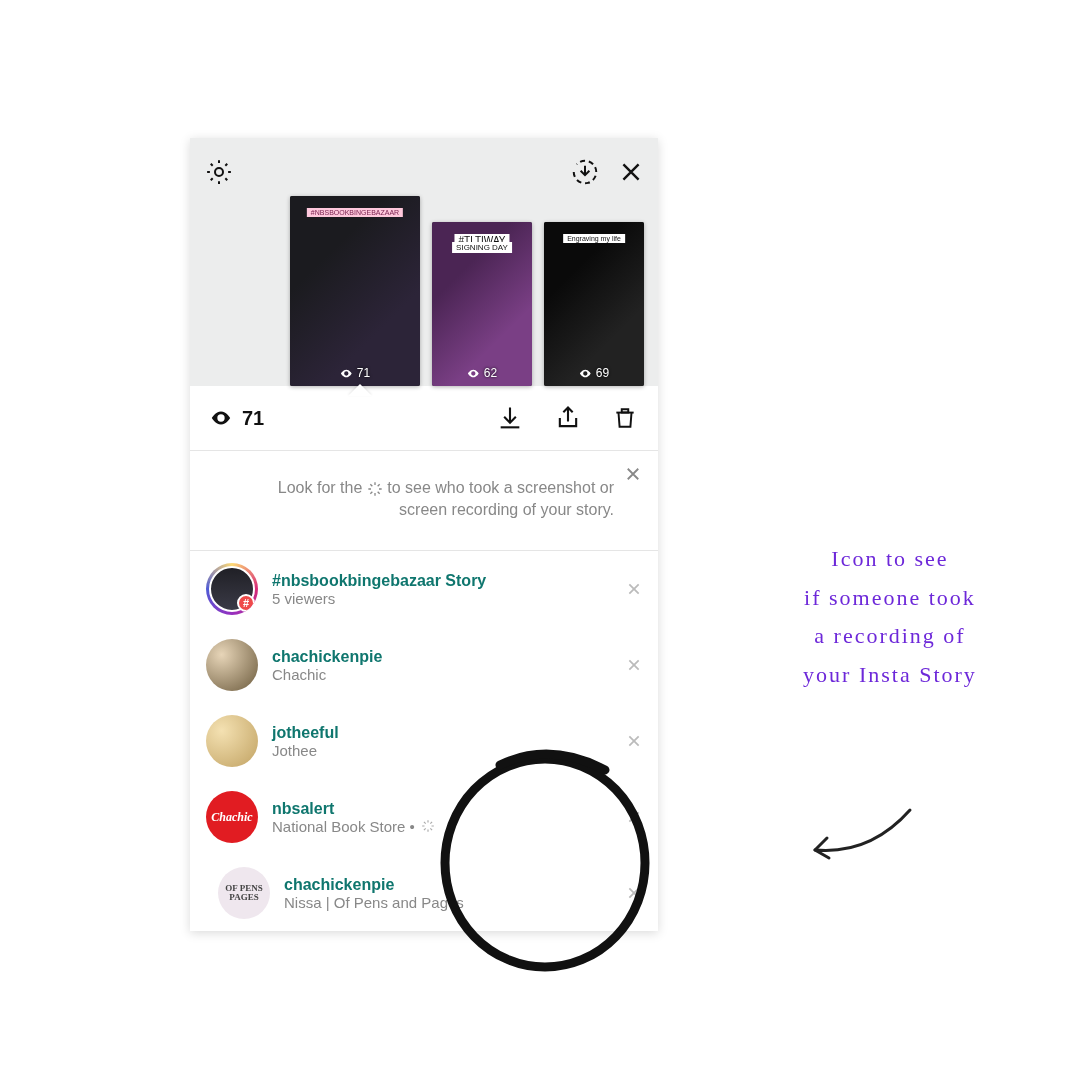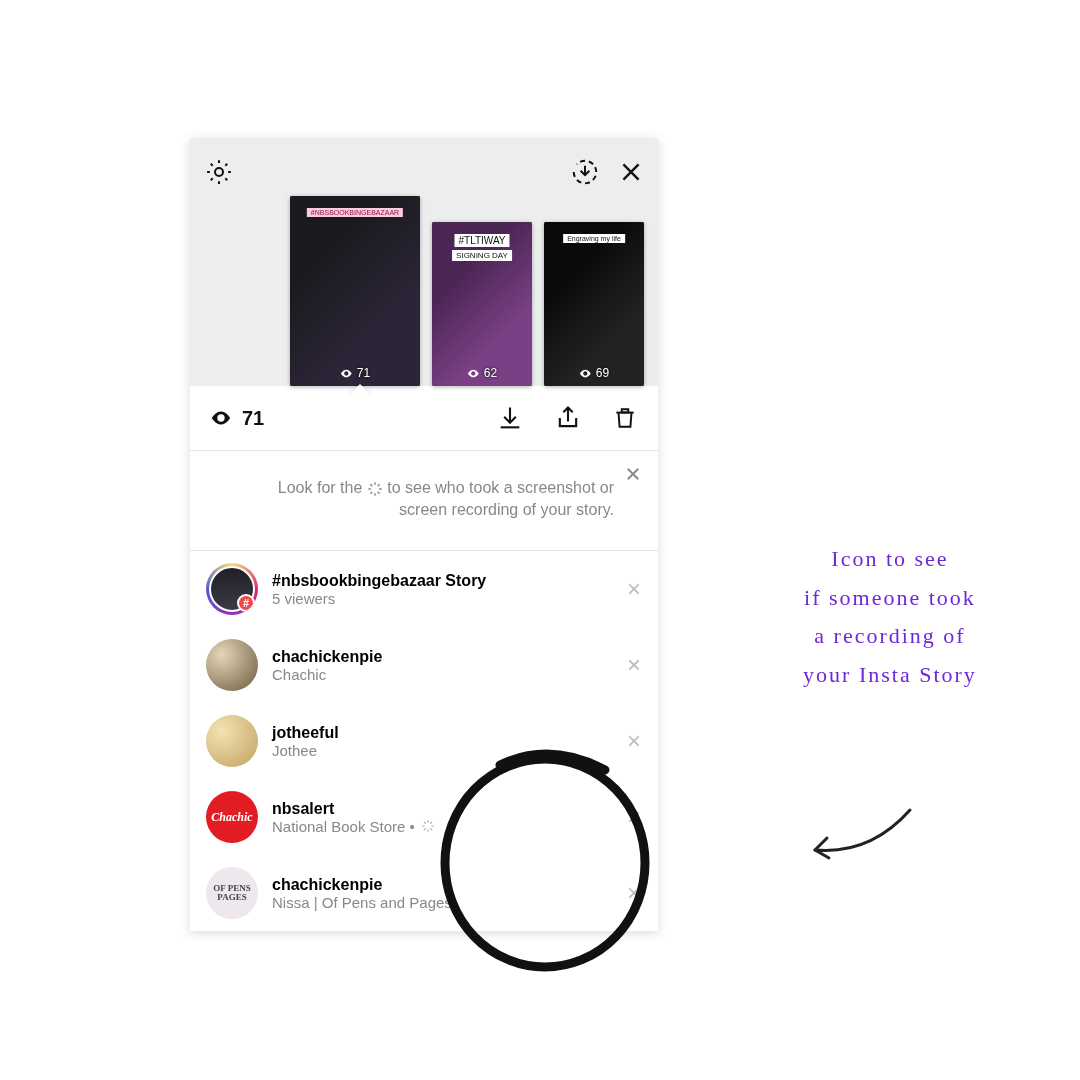--- a/index.html
+++ b/index.html
@@ -61,21 +61,21 @@
   .thumb .vc {
     position:absolute;
     bottom:6px; left:50%; transform:translateX(-50%);
     color:#fff; font-size:12px;
     display:flex; align-items:center; gap:4px;
     text-shadow:0 0 3px #000;
   }
   .thumb .fill1{ background:linear-gradient(135deg,#1b1b1f 30%,#2c2438 70%); width:100%;height:100%;}
   .thumb .fill2{ background:linear-gradient(135deg,#4b2554 30%,#7a3f85 70%); width:100%;height:100%;}
   .thumb .fill3{ background:linear-gradient(135deg,#0a0a0a 30%,#222 70%); width:100%;height:100%;}
-  .thumb .tag.sub{ top:28px; font-size:8px;}
+  .thumb .tag.sub{ top:20px; font-size:8px;}
   
   .pointer {
     position:absolute;
     left:158px;
     bottom:-10px;
     width:0;height:0;
     border-left:12px solid transparent;
     border-right:12px solid transparent;
     border-bottom:12px solid #fff;
     filter: drop-shadow(0 -1px 1px rgba(0,0,0,0.1));
@@ -137,22 +137,22 @@
   }
   .avatar.ring .badge{
     position:absolute;right:-2px;bottom:-2px;
     width:18px;height:18px;border-radius:50%;
     background:#ef4a4a;border:2px solid #fff;
     color:#fff;font-size:11px;line-height:14px;text-align:center;
   }
   .avatar.c2{ background:radial-gradient(circle at 30% 30%,#e7d5b8,#6b5a3c);}
   .avatar.c3{ background:radial-gradient(circle at 30% 30%,#f4e1b2,#c1a262);}
   .avatar.c4{ background:#e11c22;}
-  .avatar.c5{ background:#efe7ee;color:#444;font-family:Georgia,serif;line-height:1;}
-  .vname{ font-size:16px; font-weight:600;color:#000000;}
+  .avatar.c5{ background:#efe7ee;color:#444;font-family:Georgia,serif;line-height:1;margin-left:12px;}
+  .vname{ font-size:16px; font-weight:600;color:#0f766e;}
   .vsub{ font-size:15px;color:#888;display:flex;align-items:center;gap:6px;}
   .vtext{ flex:1; min-width:0;}
   .vx{ color:#bbb; font-size:20px; }
   
   .scribble-circle{
     position:absolute;
     left:430px; top:745px;
     width:230px;height:230px;
     pointer-events:none;
   }

